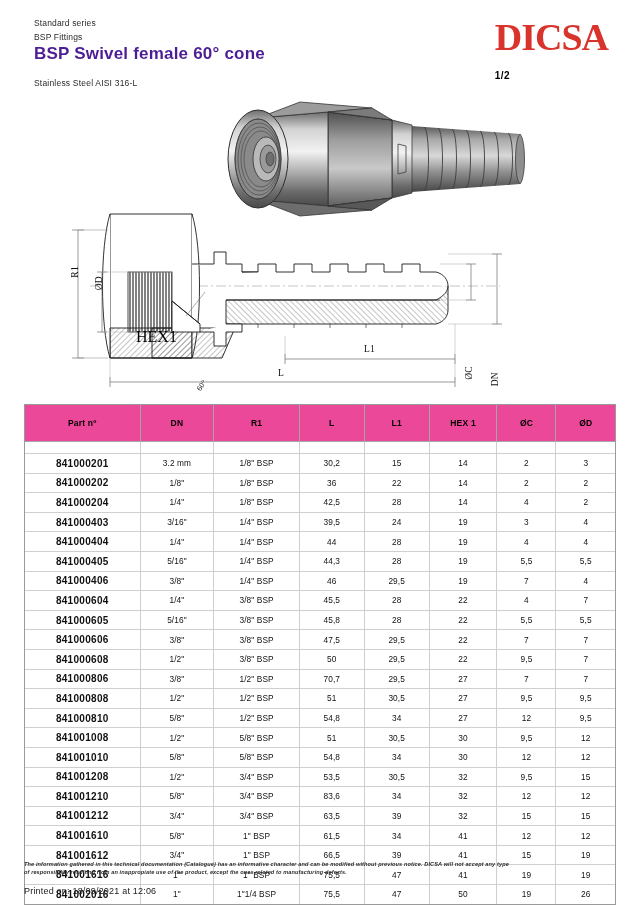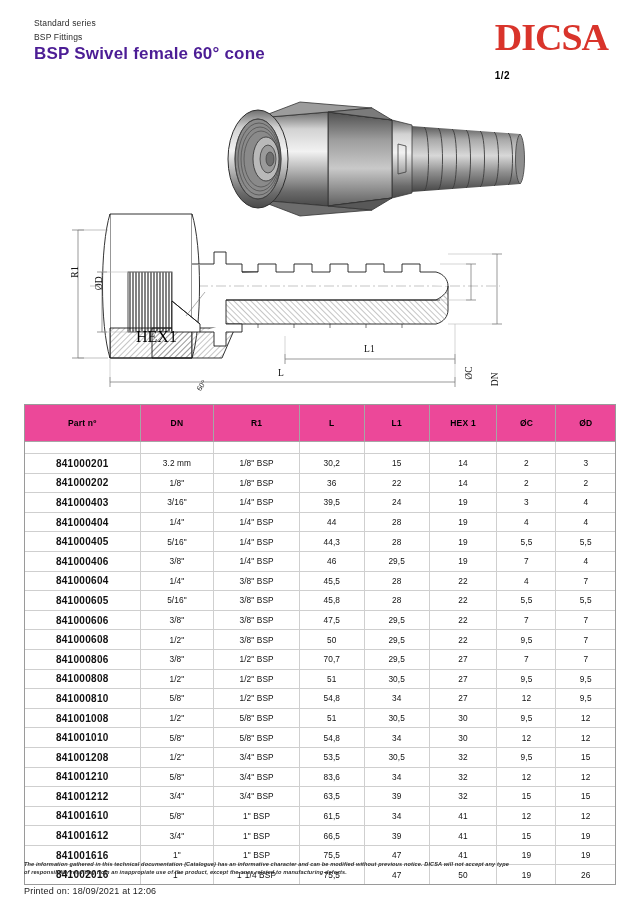--- a/index.html
+++ b/index.html
@@ -188,20 +188,21 @@
 </head>
 <body>
 
 <div class="page">
 
   <div class="header">
     <div class="hdr-left">
       <div class="series-line">Standard series</div>
       <div class="series-line">BSP Fittings</div>
       <div class="title">BSP Swivel female 60° cone</div>
+      <div class="material">Stainless Steel AISI 316-L</div>
     </div>
     <div class="logo">
       <div class="logo-text">DICSA</div>
       <div class="page-num">1/2</div>
     </div>
   </div>
 
   <div class="drawing">
 
     
@@ -421,20 +422,30 @@
             <td class="part">841000202</td>
             <td>1/8"</td>
             <td>1/8" BSP</td>
             <td>36</td>
             <td>22</td>
             <td>14</td>
             <td>2</td>
             <td>2</td>
           </tr>
           <tr>
+            <td class="part">841000204</td>
+            <td>1/4"</td>
+            <td>1/8" BSP</td>
+            <td>42,5</td>
+            <td>28</td>
+            <td>14</td>
+            <td>4</td>
+            <td>2</td>
+          </tr>
+          <tr>
             <td class="part">841000403</td>
             <td>3/16"</td>
             <td>1/4" BSP</td>
             <td>39,5</td>
             <td>24</td>
             <td>19</td>
             <td>3</td>
             <td>4</td>
           </tr>
           <tr>

